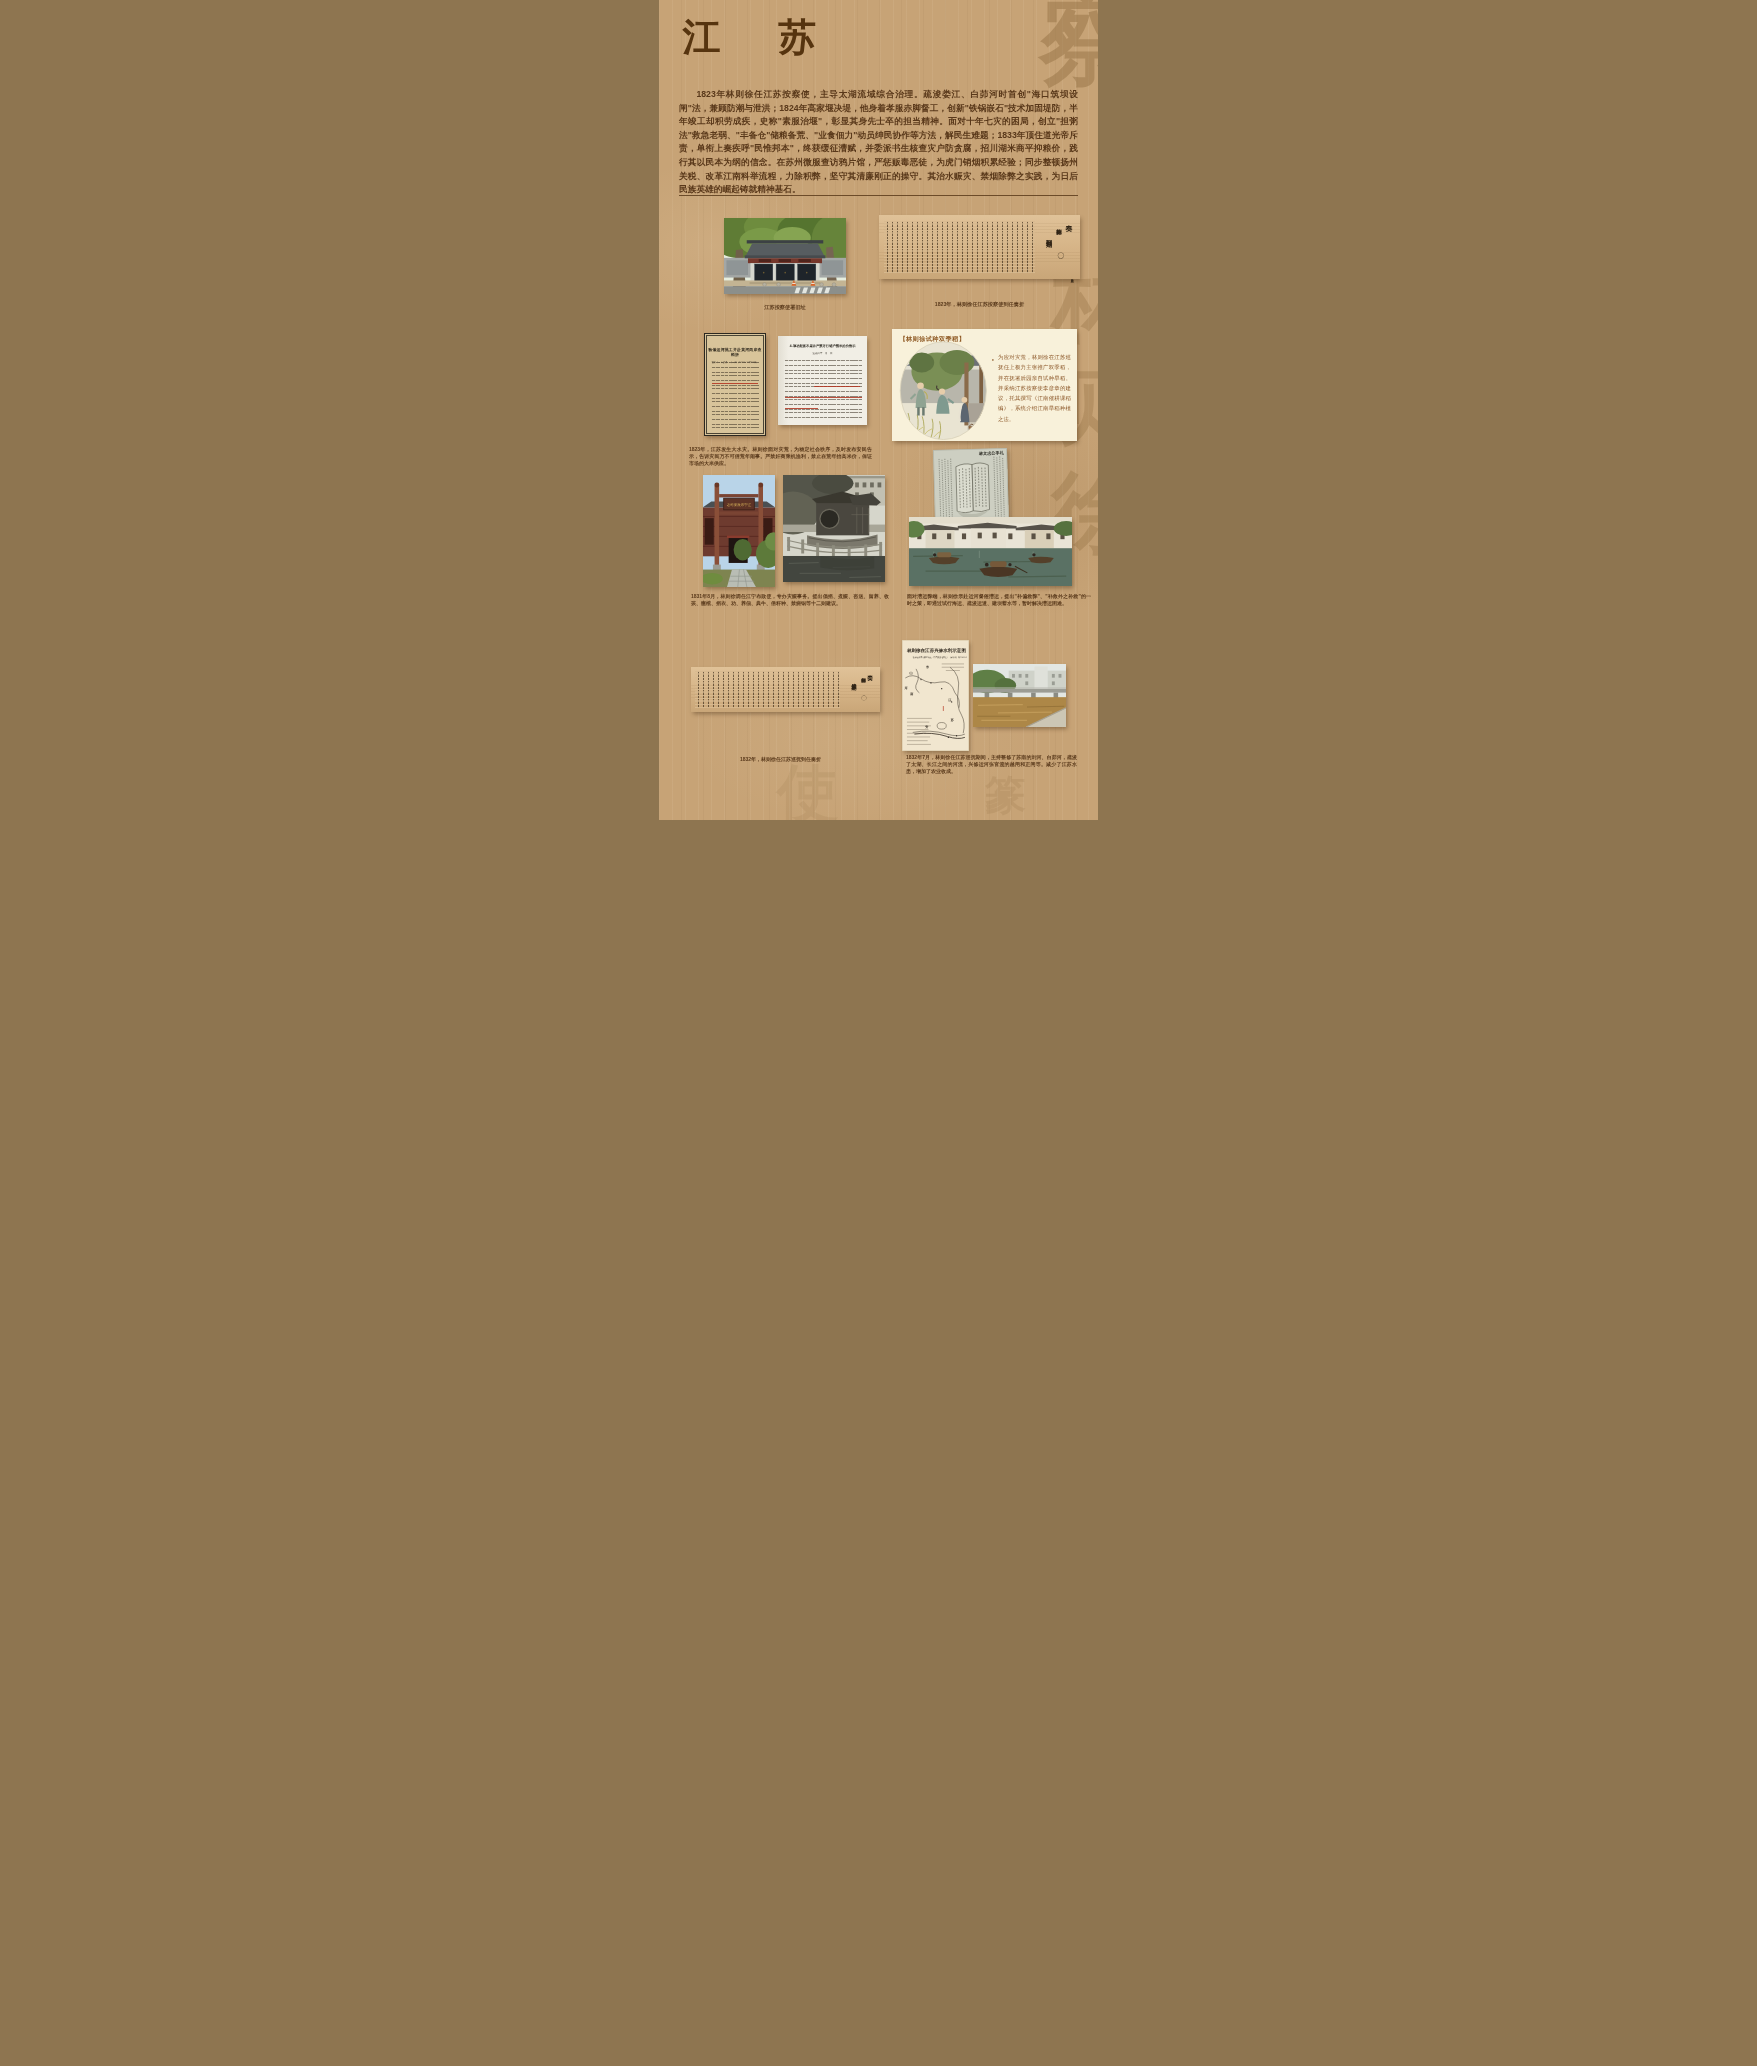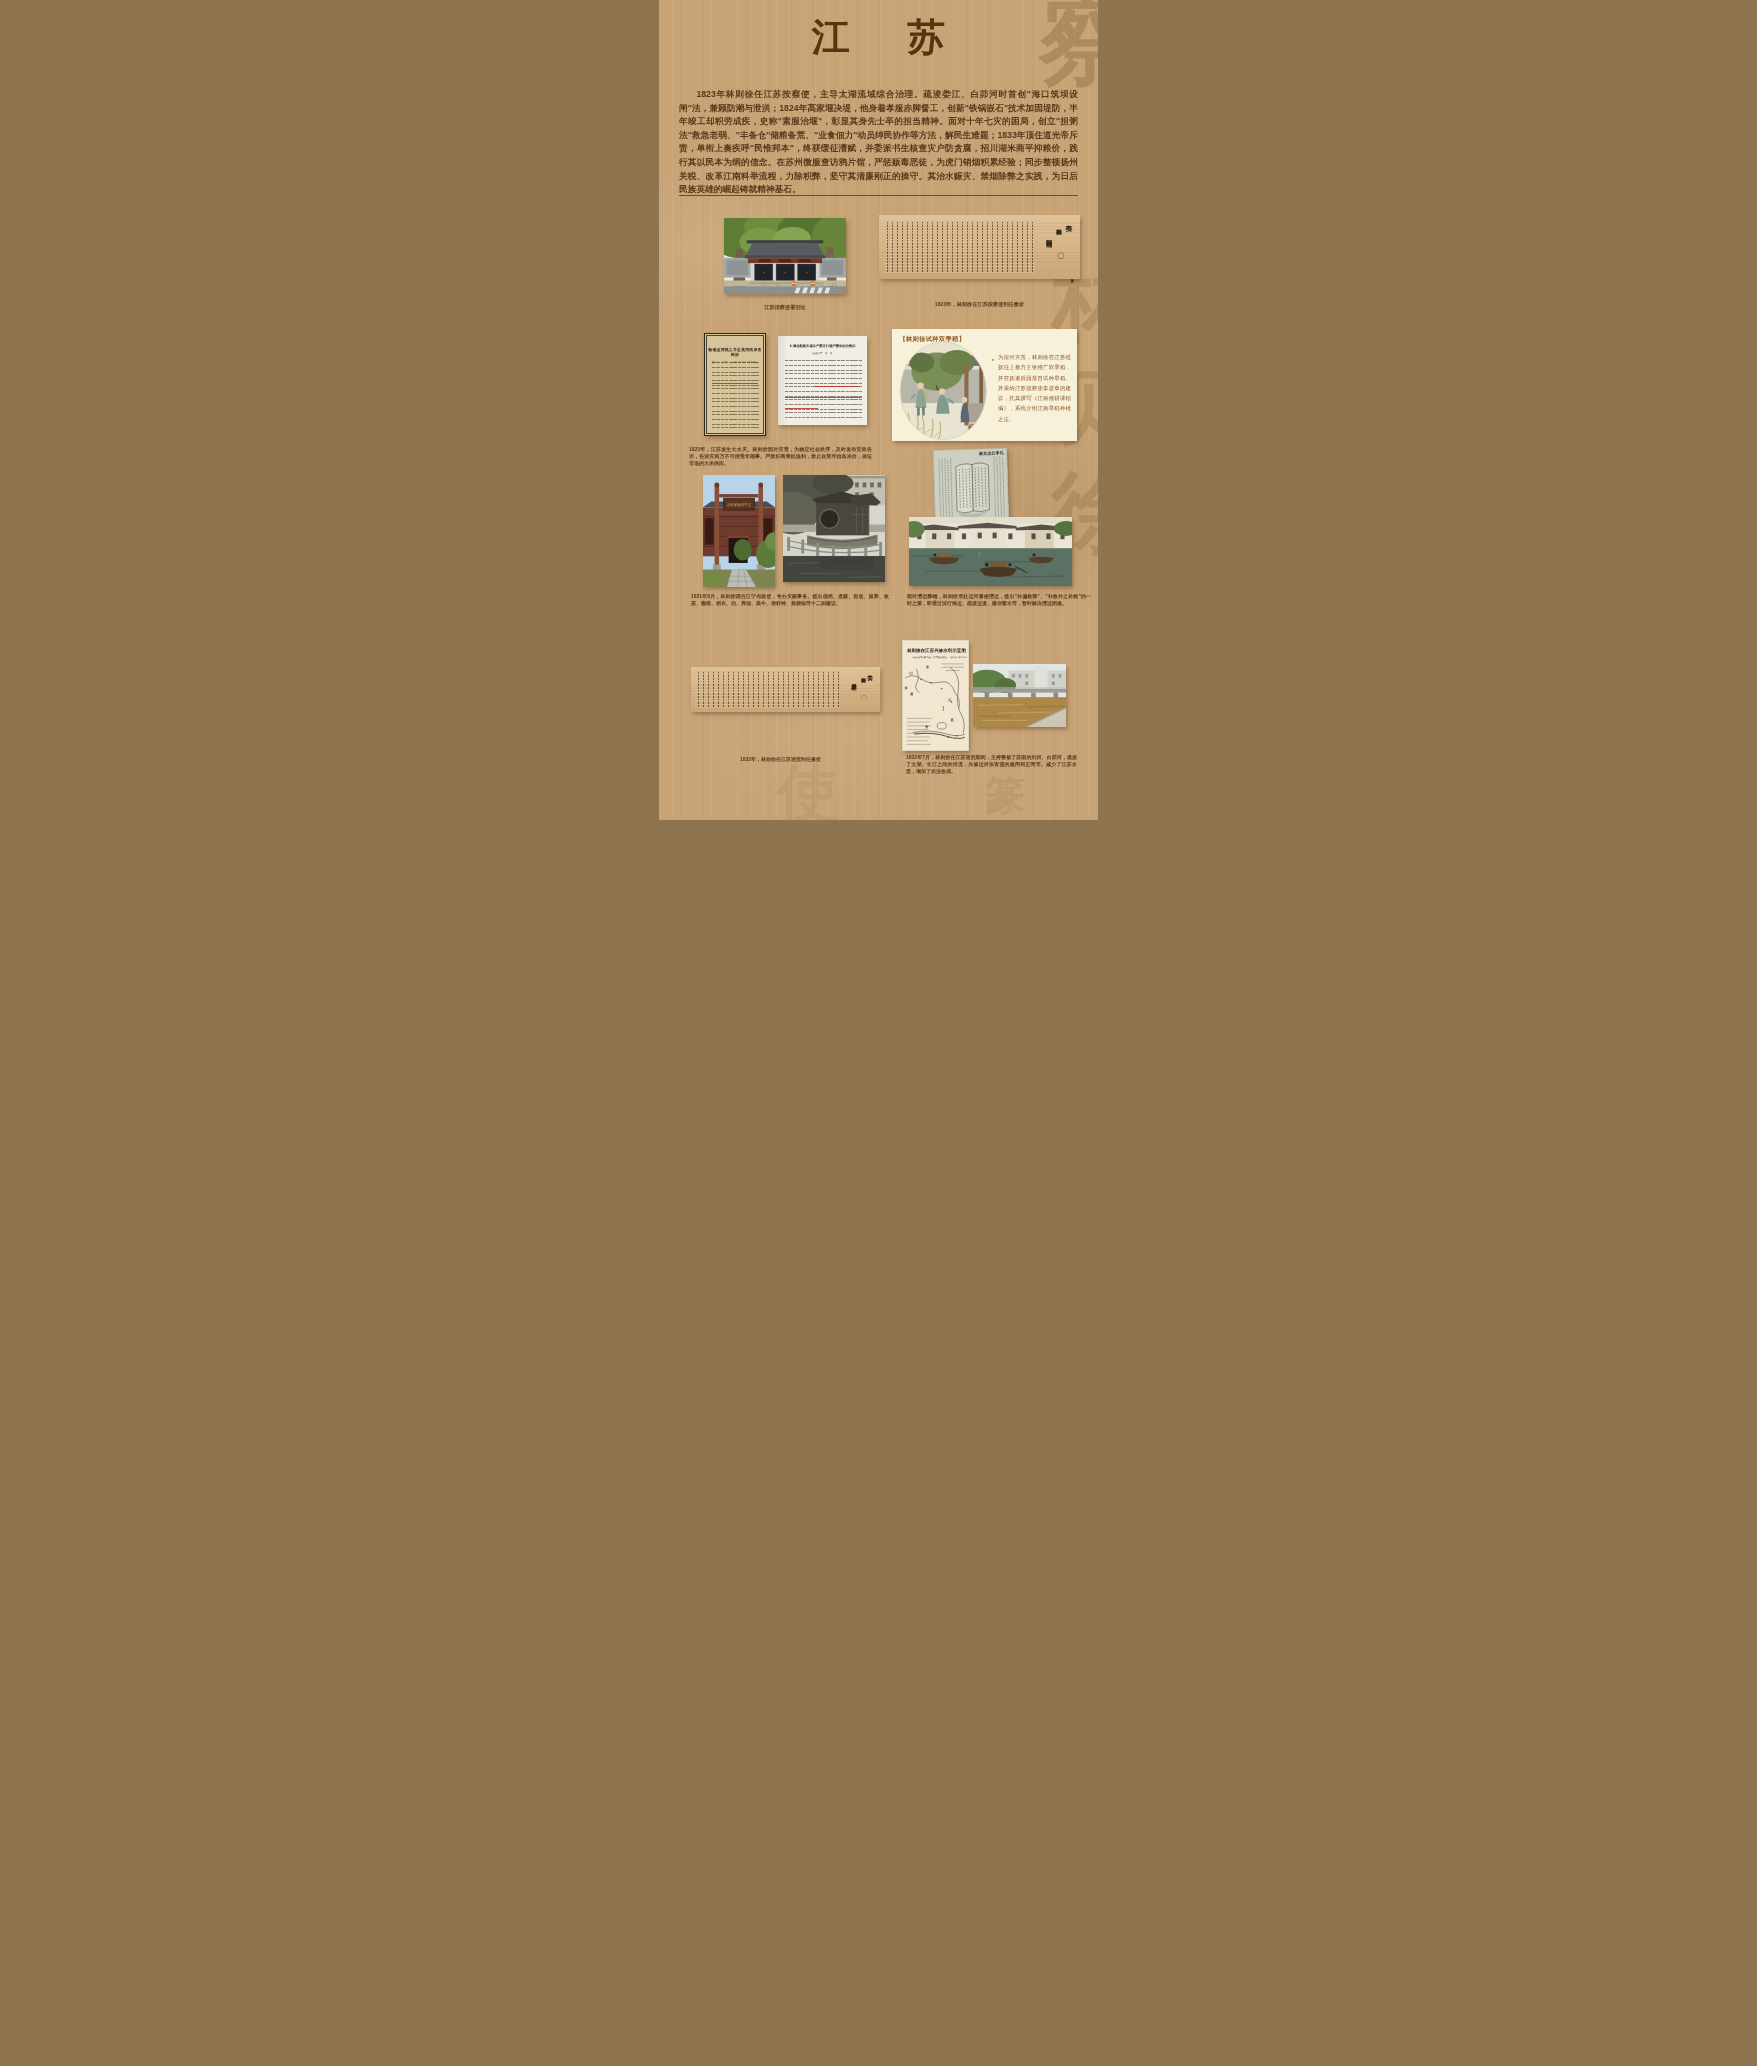--- a/index.html
+++ b/index.html
@@ -16,21 +16,21 @@
   .page::before{ 
     content:""; position:absolute; inset:0; z-index:0; pointer-events:none;
     background:
       repeating-linear-gradient(90deg, rgba(255,245,225,.07) 0 0.8px, transparent 0.8px 13px),
       repeating-linear-gradient(90deg, rgba(95,65,30,.05) 0 1.2px, transparent 1.2px 22px);
   }
   .wm{ position:absolute; z-index:0; font-family:"DejaVu Serif", serif; font-weight:700;
        color:#8c6a3c; pointer-events:none; line-height:1; }
   .z{ position:absolute; z-index:1; }
 
-  .title{ position:absolute; z-index:1; left:0; right:0; top:11.6px; margin:0; text-align:center;
+  .title{ position:absolute; z-index:1; left:0; right:0; top:11.6px; margin:0; 
           font-size:38px; font-weight:800; letter-spacing:.62em; text-indent:.62em;
           color:#56340f; font-family:"Liberation Sans", sans-serif;}
   .intro{ position:absolute; z-index:1; left:20px; width:399px; top:88px; margin:0;
           font-size:8.7px; line-height:13.6px; font-weight:700; color:#59381a;
           text-align:justify; text-indent:2em;}
   .divider{ position:absolute; z-index:1; left:20px; width:399px; top:195px; height:0.8px;
             background:rgba(92,60,28,.85);}
 
   .shadowed{ box-shadow:1.7px 2.5px 4.1px rgba(60,38,12,.38); }
   .photo svg{ display:block; width:100%; height:100%; }

